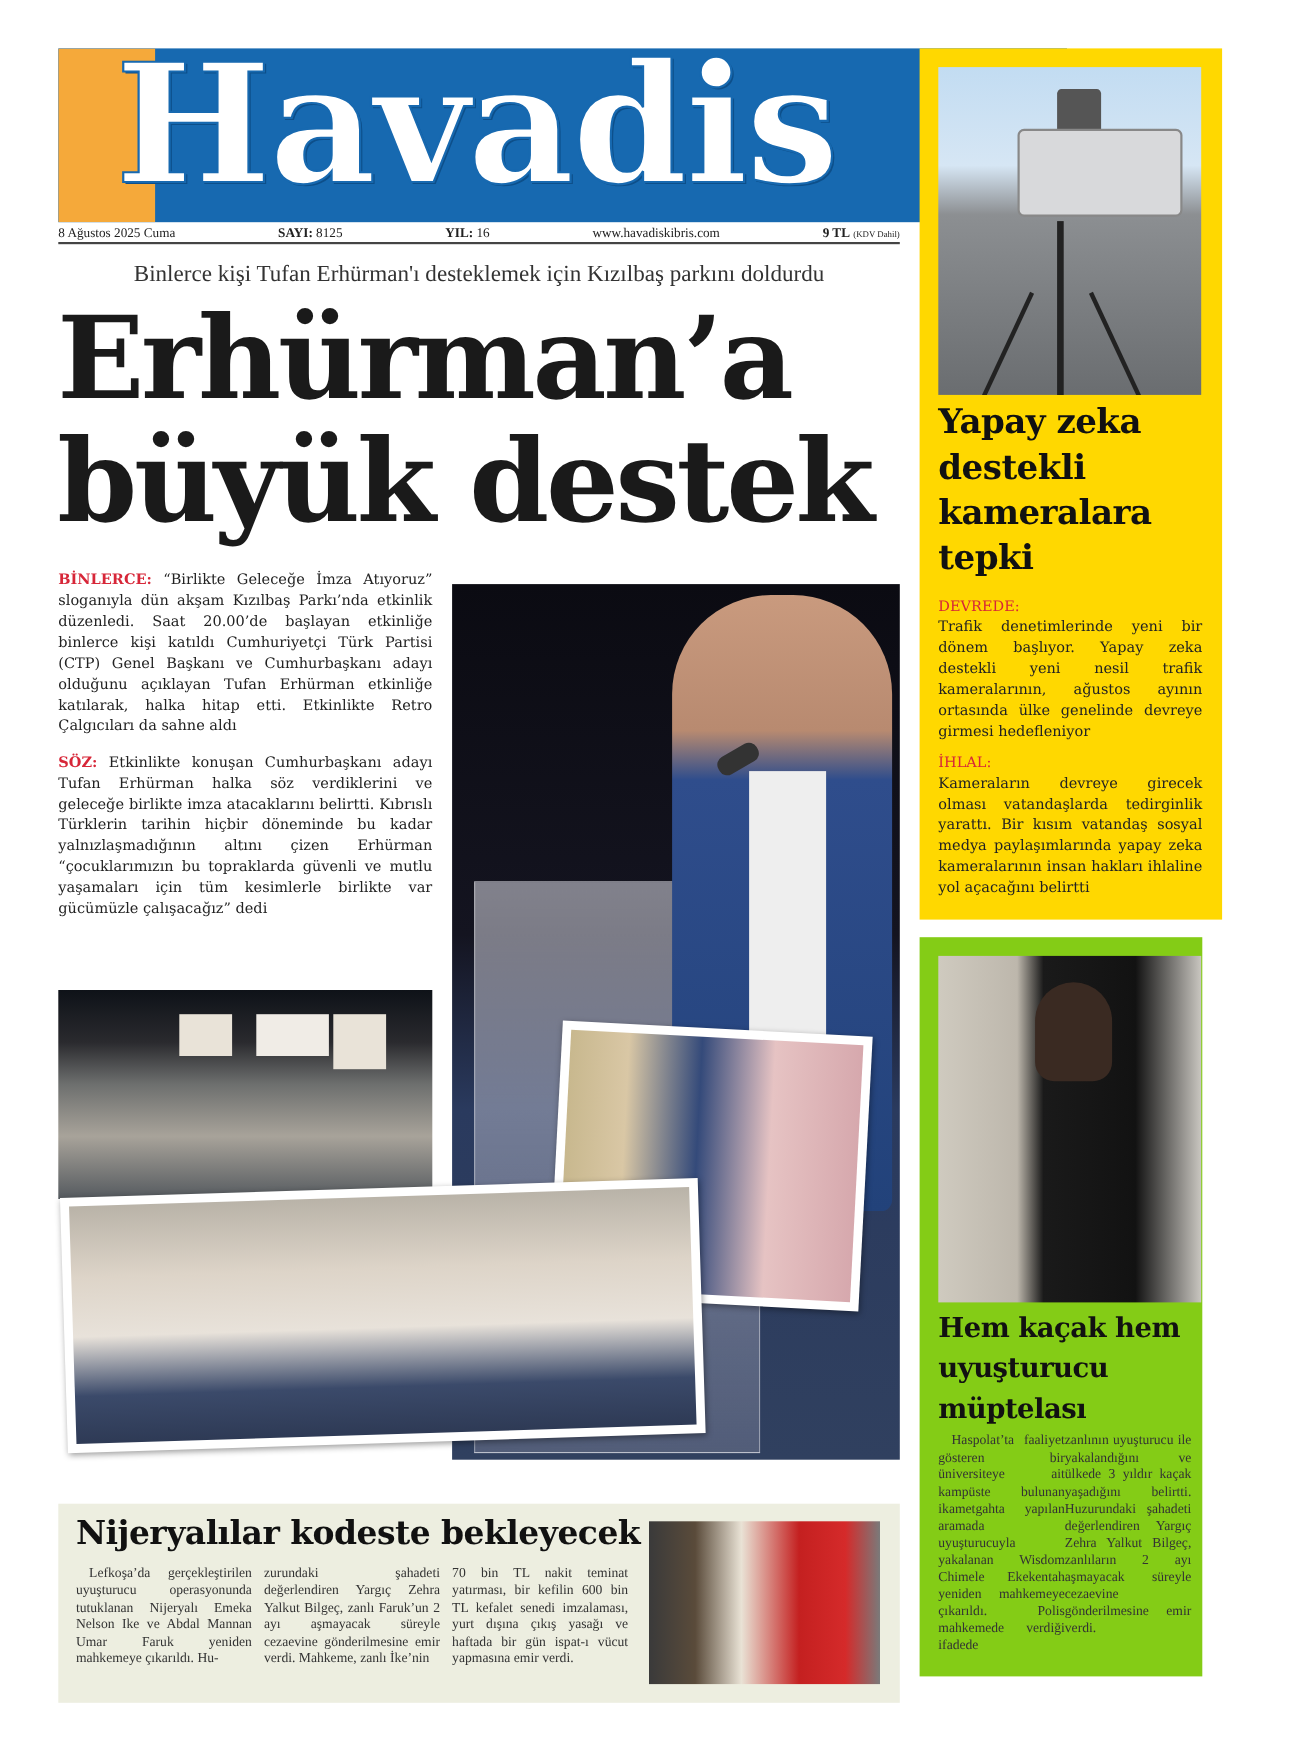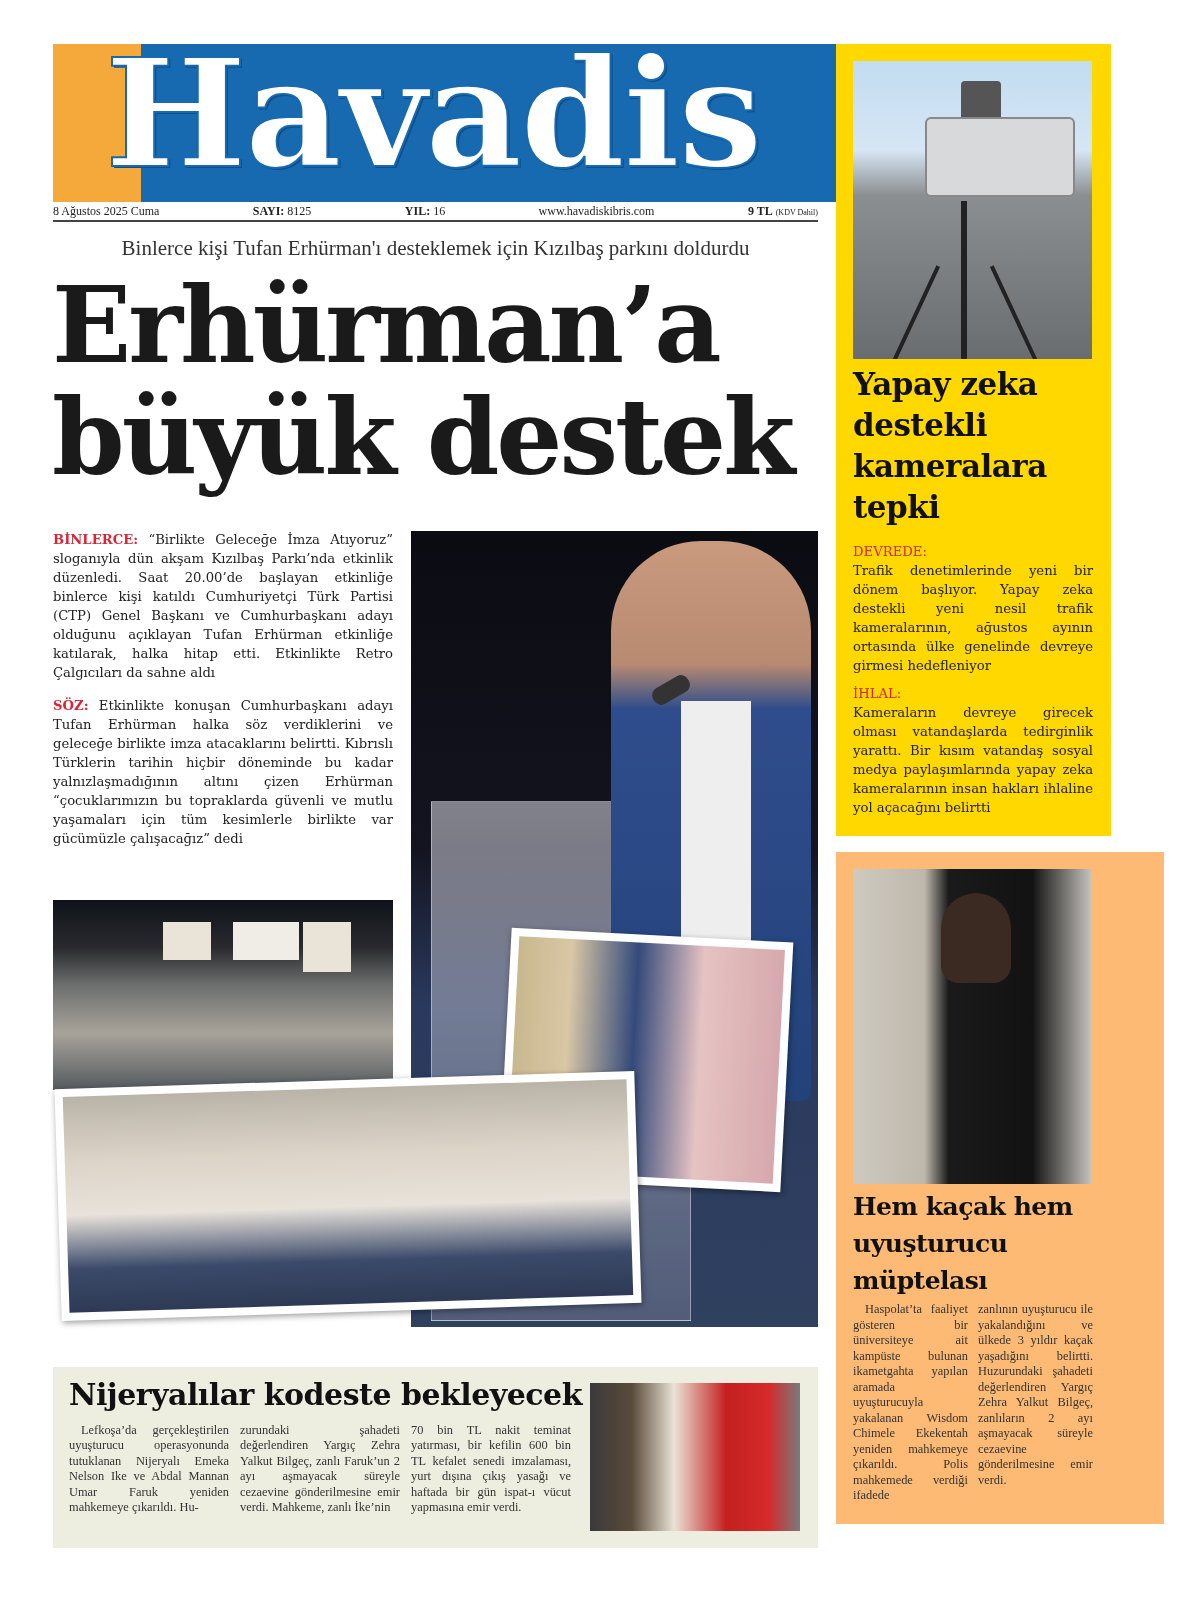--- a/index.html
+++ b/index.html
@@ -15,21 +15,21 @@
   .infobar { left: 53px; top: 204px; width: 765px; height: 18px; display: flex; justify-content: space-between; align-items: flex-start; font-family: "Liberation Serif", serif; font-size: 12px; color: #222; border-bottom: 2px solid #444; padding-bottom: 2px; }
   .infobar b { font-weight: bold; }
   .infobar .small { font-size: 8px; }
 
   .kicker { left: 53px; top: 236px; width: 765px; text-align: center; font-family: "Liberation Serif", serif; font-size: 21px; color: #333; }
   .headline { left: 52px; top: 270px; width: 770px; font-family: "DejaVu Serif", serif; font-weight: bold; font-size: 104px; line-height: 112px; letter-spacing: -3px; color: #1a1a1a; }
 
   .body-text { font-family: "DejaVu Serif", serif; font-size: 13.2px; line-height: 19px; text-align: justify; color: #222; }
   .lead { color: #d72638; font-weight: bold; }
 
-  .col-left { left: 53px; top: 530px; width: 340px; }
+  .col-left { left: 53px; top: 518px; width: 340px; }
 
   
   .photo { background: #222; overflow: hidden; }
   .photo-main { left: 411px; top: 531px; width: 407px; height: 796px; background: linear-gradient(180deg, #0b0b12 0%, #141420 40%, #2a3a5e 60%, #30405f 100%); }
   .photo-main .podium { position: absolute; left: 20px; top: 270px; width: 260px; height: 520px; background: linear-gradient(180deg, rgba(220,220,230,0.55), rgba(160,160,180,0.3)); border: 1px solid rgba(255,255,255,0.4); }
   .photo-main .speaker { position: absolute; left: 200px; top: 10px; width: 200px; height: 560px; border-radius: 90px 90px 10px 10px; background: linear-gradient(180deg, #c99a7e 0%, #b88a70 22%, #2f4d8c 30%, #22427a 100%); }
   .photo-main .shirt { position: absolute; left: 270px; top: 170px; width: 70px; height: 330px; background: #eeeeee; }
   .photo-main .mic { position: absolute; left: 240px; top: 150px; width: 40px; height: 18px; background: #333; transform: rotate(-30deg); border-radius: 8px; }
   .photo-crowd { left: 53px; top: 900px; width: 340px; height: 190px; background: linear-gradient(180deg, #0e1218 0%, #2a2a2e 25%, #6d6f6e 45%, #a8a39a 70%, #555a5f 100%); }
   .photo-crowd .screen { position: absolute; top: 22px; width: 48px; height: 38px; background: #e9e3d8; }
@@ -44,25 +44,25 @@
   .yellow-photo .cam { position: absolute; left: 72px; top: 56px; width: 150px; height: 80px; background: #d8d9db; border: 2px solid #888; border-radius: 6px; }
   .yellow-photo .cam-top { position: absolute; left: 108px; top: 20px; width: 40px; height: 40px; background: #555; border-radius: 4px; }
   .yellow-photo .tripod { position: absolute; left: 108px; top: 140px; width: 6px; height: 160px; background: #222; }
   .yellow-photo .leg1 { position: absolute; left: 60px; top: 200px; width: 4px; height: 110px; background: #222; transform: rotate(25deg); }
   .yellow-photo .leg2 { position: absolute; left: 160px; top: 200px; width: 4px; height: 110px; background: #222; transform: rotate(-25deg); }
   .yellow-title { position: absolute; left: 17px; top: 320px; width: 245px; font-family: "DejaVu Serif", serif; font-weight: bold; font-size: 31px; line-height: 41px; letter-spacing: -0.5px; color: #111; }
   .yellow-text { position: absolute; left: 17px; width: 240px; font-size: 13.2px; line-height: 19px; text-align: justify; color: #222; }
   .yellow-text .lbl { color: #d72638; display: block; }
 
   
-  .blue-box { left: 836px; top: 852px; width: 328px; height: 672px; background: #fdba74; }
+  .blue-box { left: 836px; top: 852px; width: 257px; height: 672px; background: #84cc16; }
   .blue-photo { position: absolute; left: 17px; top: 17px; width: 239px; height: 315px; background: linear-gradient(90deg, #cfcabf 0%, #bdb7ac 30%, #1a1a1a 40%, #121212 75%, #c9c6c0 100%); overflow: hidden; }
   .blue-photo .head { position: absolute; left: 88px; top: 24px; width: 70px; height: 90px; background: #3a2a22; border-radius: 40px 40px 20px 20px; }
   .blue-title { position: absolute; left: 17px; top: 336px; width: 250px; font-family: "DejaVu Serif", serif; font-weight: bold; font-size: 25px; line-height: 37px; color: #111; letter-spacing: -0.5px; }
-  .blue-cols { position: absolute; left: 17px; top: 450px; width: 240px; display: flex; gap: 10px; }
+  .blue-cols { position: absolute; left: 17px; top: 450px; width: 240px; display: flex; }
   .blue-cols .c { width: 115px; font-family: "Liberation Serif", serif; font-size: 12.4px; line-height: 15.5px; text-align: justify; color: #333; }
 
   
   .bottom-box { left: 53px; top: 1343px; width: 765px; height: 181px; background: #edeee0; margin-top: 24px; }
   .bottom-title { position: absolute; left: 16px; top: 10px; font-family: "DejaVu Serif", serif; font-weight: bold; font-size: 30px; letter-spacing: -0.5px; color: #111; }
   .bottom-cols { position: absolute; left: 16px; top: 56px; width: 510px; display: flex; gap: 11px; }
   .bottom-cols .c { width: 160px; font-family: "Liberation Serif", serif; font-size: 12.4px; line-height: 15.4px; text-align: justify; color: #333; }
   .bottom-photo { position: absolute; left: 537px; top: 16px; width: 210px; height: 148px; background: linear-gradient(90deg, #3a3a3a 0%, #5a4b3a 20%, #e9e2d5 40%, #c42020 65%, #d52a2a 85%, #7a7a7a 100%); }
 </style>
 </head>

